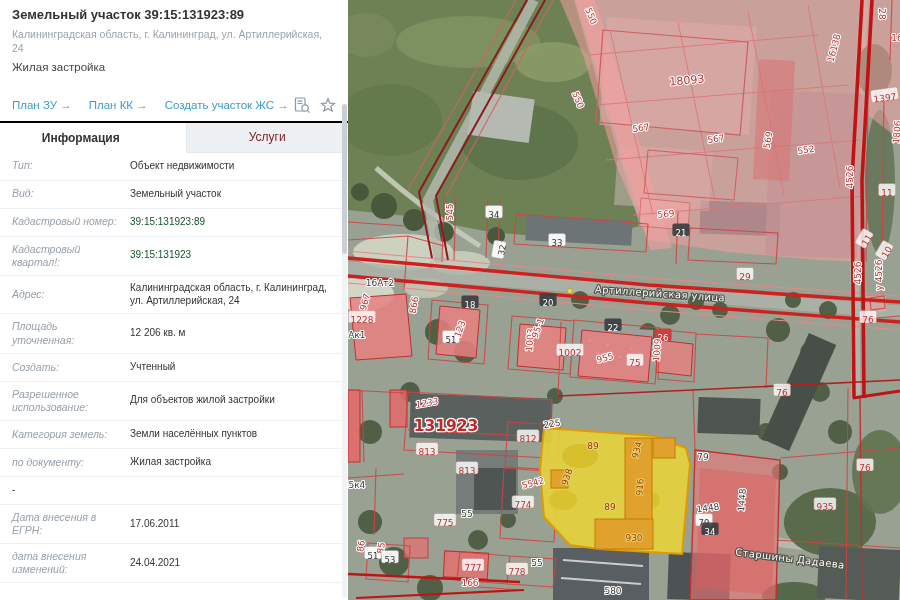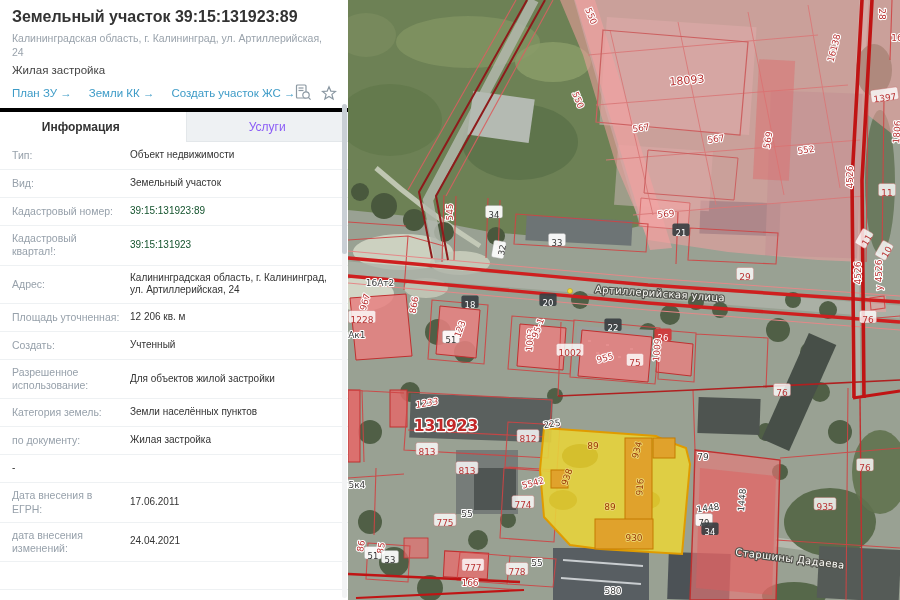--- a/index.html
+++ b/index.html
@@ -1,35 +1,35 @@
 <!DOCTYPE html>
 <html><head>
 <meta charset="utf-8">
 <style>
   html,body{margin:0;padding:0;background:#fff;}
   .app{width:900px;height:600px;display:flex;overflow:hidden;position:relative;
        font-family:"Liberation Sans",sans-serif;background:#fff;}
   
   .panel{width:348px;height:600px;position:relative;background:#fff;flex:none;overflow:hidden;}
   .p-head{padding:7px 12px 0 12px;}
-  .p-title{font-size:16px;font-weight:700;color:#333;line-height:1.25;}
+  .p-title{font-size:13px;font-weight:700;color:#333;line-height:1.25;}
   .p-addr{font-size:10.5px;color:#9aa3ac;margin-top:5px;line-height:1.3;}
   .p-sub{font-size:11.5px;color:#444;margin-top:5px;}
-  .p-links{display:flex;align-items:center;margin:8px 0 7px 0;}
+  .p-links{display:flex;align-items:center;margin:24px 0 7px 0;}
   .links-wrap{display:flex;gap:17px;}
   .plink{font-size:11.5px;color:#3d9bc7;cursor:pointer;text-decoration:none;white-space:nowrap;}
   .icon-wrap{margin-left:auto;display:flex;gap:9px;align-items:center;}
   .hicon svg{display:block;stroke:#8b98a2;stroke-width:1.2;fill:none;}
-  .tabs{display:flex;border-top:4px solid #000000;height:30px;}
+  .tabs{display:flex;border-top:2px solid #000000;height:30px;}
   .tab{flex:1;display:flex;align-items:center;justify-content:center;font-size:12px;cursor:pointer;}
   .tab.active{background:#fff;color:#333;font-weight:700;}
-  .tab.inactive{background:#eef1f3;color:#8b5cf6;border-bottom:1px solid #e3e7ea;border-left:1px solid #e3e7ea;margin-left:24px;}
+  .tab.inactive{background:#eef1f3;color:#7f1d1d;border-bottom:1px solid #e3e7ea;border-left:1px solid #e3e7ea;margin-left:24px;}
   .info{position:relative;}
   .row{display:flex;align-items:center;padding:6px 12px;border-bottom:1px solid #eef1f3;box-sizing:border-box;min-height:28px;}
-  .lbl{width:118px;flex:none;font-size:10.5px;color:#97a1ab;line-height:1.25;padding-right:8px;box-sizing:border-box;}
+  .lbl{width:118px;flex:none;font-size:10.5px;color:#97a1ab;line-height:1.25;padding-right:8px;box-sizing:border-box;font-style:italic;}
   .val{flex:1;font-size:10px;color:#333;line-height:1.28;}
   .val.link{color:#14532d;cursor:pointer;}
   .vscroll{position:absolute;right:1px;top:104px;width:5px;height:494px;background:#f2f3f4;border-radius:3px;}
   .vthumb{width:5px;height:150px;background:#c9cfd5;border-radius:3px;}
   
   .map{width:552px;height:600px;position:relative;flex:none;overflow:hidden;background:#99a193;}
   .map svg{display:block;}
   .ml{font-family:"DejaVu Sans",sans-serif;font-size:9px;text-anchor:middle;paint-order:stroke;stroke-linejoin:round;}
   .ml.r,.ml.r2,.ml.i{fill:#b93434;stroke:#ffffff;stroke-width:2.2px;}
   .ml.r2{font-size:11px;}
@@ -51,21 +51,21 @@
 
 <div class="app">
   <aside class="panel">
     <div class="p-head">
       <div class="p-title">Земельный участок 39:15:131923:89</div>
       <div class="p-addr">Калининградская область, г. Калининград, ул. Артиллерийская, 24</div>
       <div class="p-sub">Жилая застройка</div>
       <div class="p-links">
         <div class="links-wrap">
             <a class="plink">План ЗУ →</a>
-            <a class="plink">Земли КК →</a>
+            <a class="plink">План КК →</a>
             <a class="plink">Создать участок ЖС →</a>
           </div>
         <div class="icon-wrap">
           <span class="hicon">
             <svg width="17" height="17" viewBox="0 0 17 17">
               <rect x="1.5" y="1" width="9.5" height="13" rx="1"></rect>
               <line x1="3.5" y1="4" x2="8.5" y2="4"></line>
               <line x1="3.5" y1="6.5" x2="8.5" y2="6.5"></line>
               <circle cx="11" cy="11" r="3.2" fill="#fff"></circle>
               <line x1="13.3" y1="13.3" x2="15.6" y2="15.6"></line>

